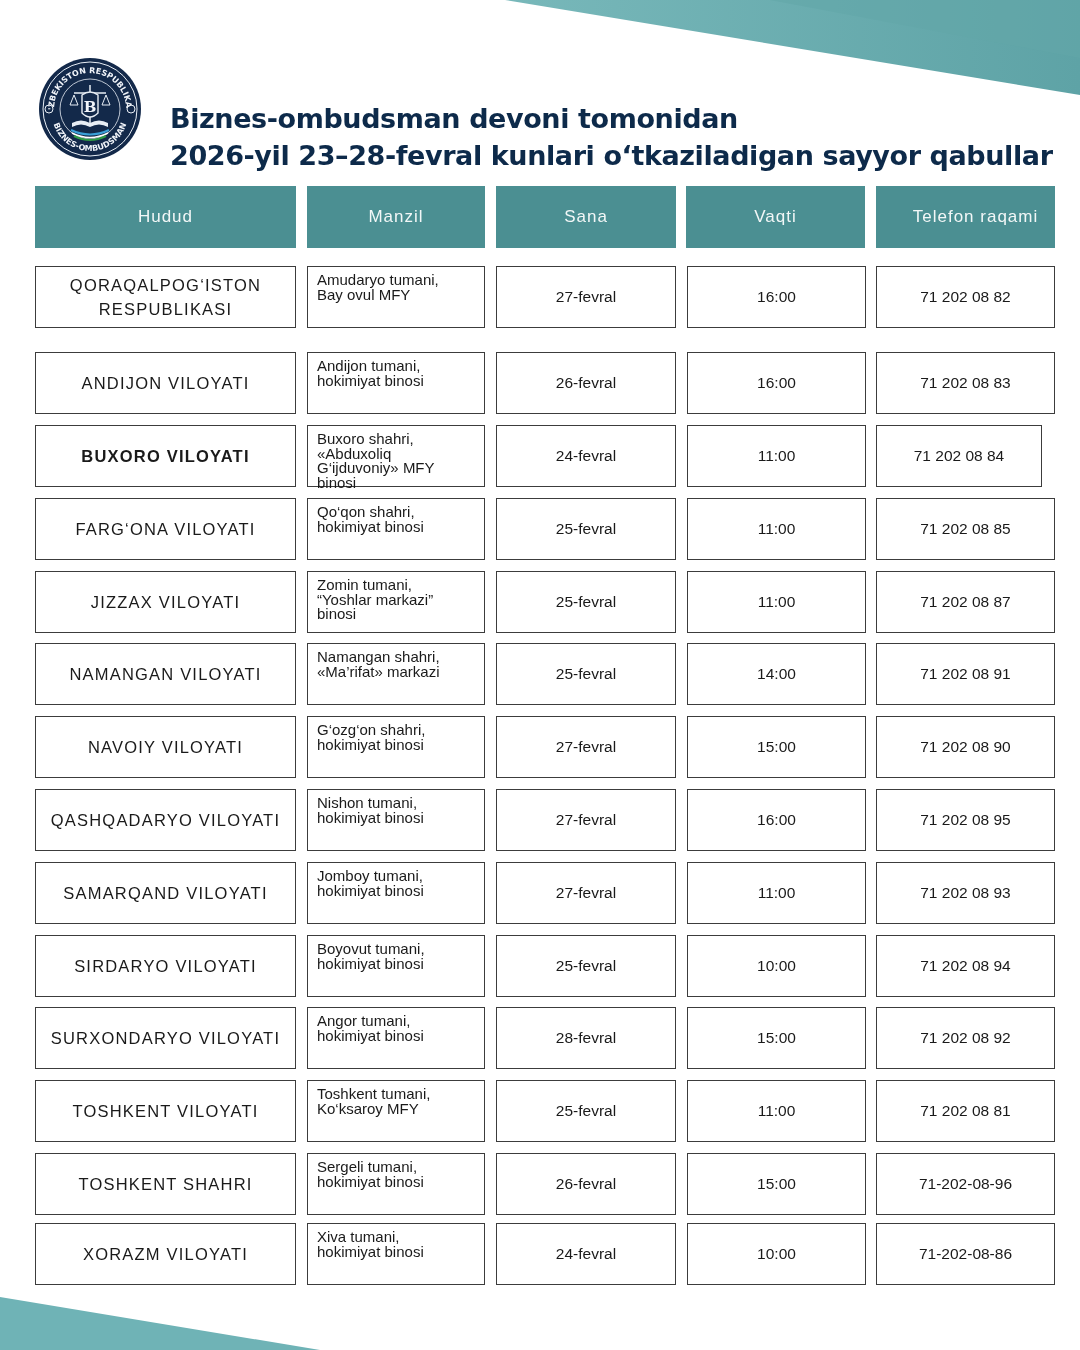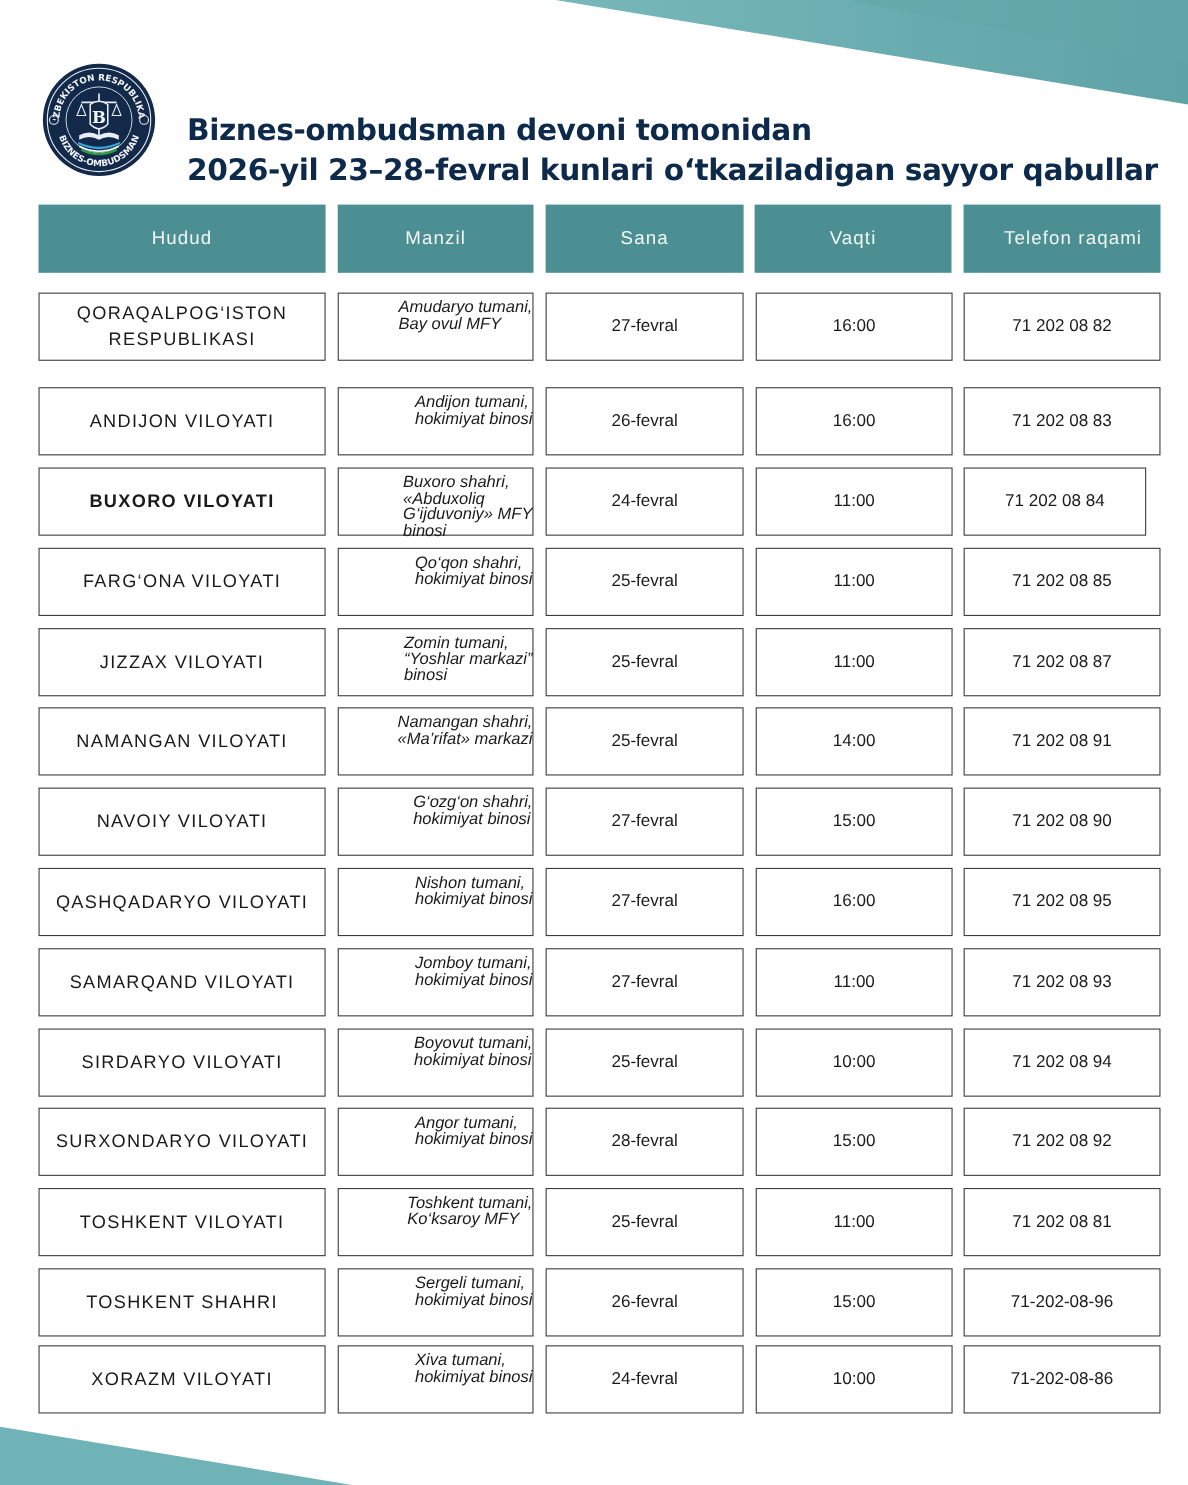--- a/index.html
+++ b/index.html
@@ -15,22 +15,22 @@
              font-weight: bold; color: #0d2a4a; font-size: 27px; line-height: 37px; letter-spacing: -0.4px; margin-top: 24px; }
     .title div { white-space: nowrap; }
 
     .hdr { position: absolute; top: 186px; height: 62px; background: #4b8f92;
            color: #f2f7f7; font-size: 17px; letter-spacing: 1px;
            display: flex; align-items: center; justify-content: center; }
 
     .cell { position: absolute; height: 62px; border: 1.5px solid #3c3c3c; background: #fff;
             display: flex; align-items: center; justify-content: center; text-align: center; }
     .c-region { font-size: 16.5px; letter-spacing: 1.2px; line-height: 24px; color: #1a1a1a; }
-    .c-addr { justify-content: flex-end; align-items: flex-start; text-align: left;
-              padding: 6px 0 0 9px; font-size: 15px; line-height: 14.6px; color: #1a1a1a; font-style: italic; }
+    .c-addr { justify-content: flex-start; align-items: flex-start; text-align: left;
+              padding: 6px 0 0 9px; font-size: 15px; line-height: 14.6px; color: #1a1a1a; }
     .c-date, .c-time, .c-phone { font-size: 15.5px; color: #1a1a1a; }
   </style>
 </head>
 <body>
 
 <svg class="deco-top" viewBox="0 0 1080 100">
   <defs>
     <linearGradient id="tg" x1="0" y1="0" x2="1" y2="0">
       <stop offset="0" stop-color="#78b8ba"></stop>
       <stop offset="1" stop-color="#5ea3a6"></stop>

